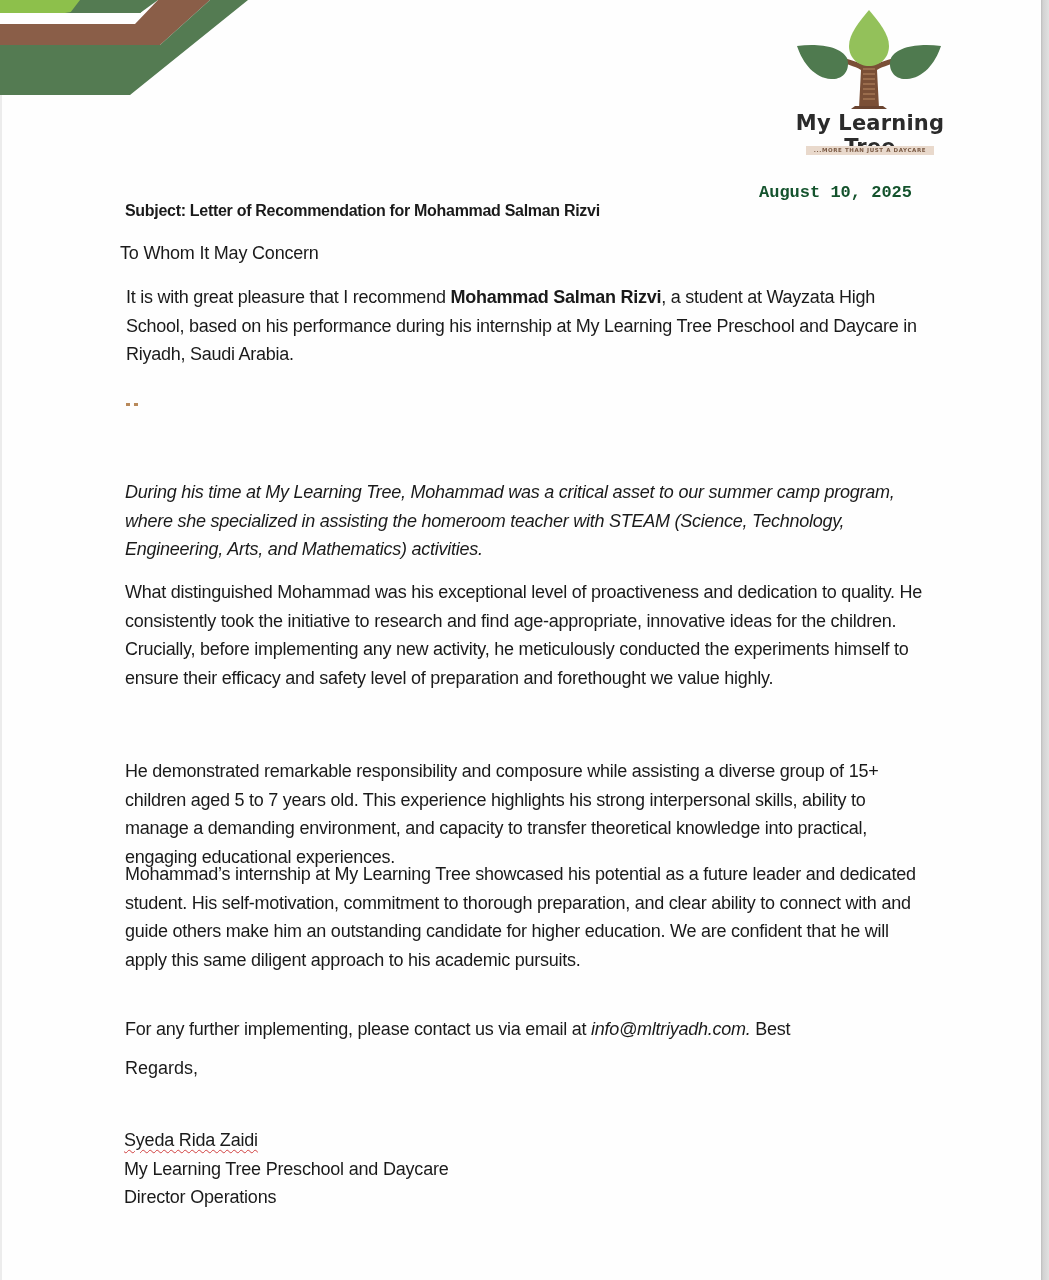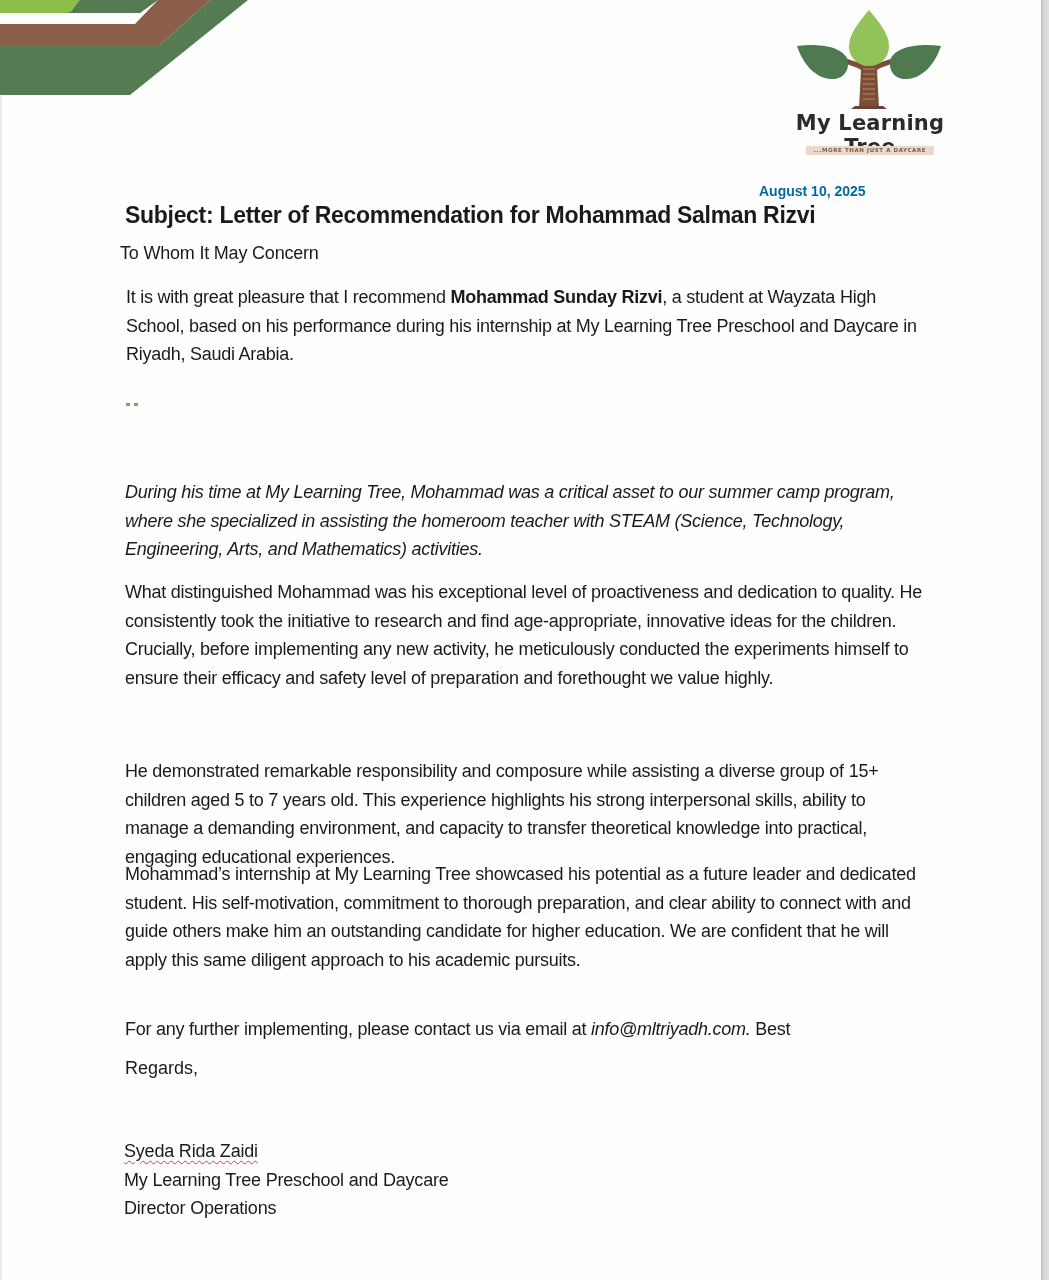--- a/index.html
+++ b/index.html
@@ -15,34 +15,34 @@
   .left-edge { position: absolute; left: 0; top: 95px; width: 2px; height: 1185px; background: #ececec; }
   .header-band { position: absolute; left: 0; top: 0; width: 260px; height: 100px; }
   .logo { position: absolute; left: 775px; top: 8px; width: 190px; height: 150px; }
   .logo-title { position: absolute; left: 0; top: 103px; width: 190px; text-align: center;
                 font-family: "DejaVu Sans", sans-serif; font-size: 21px; font-weight: bold;
                 color: #2b2b2b; letter-spacing: 0.2px; }
   .logo-tag { position: absolute; left: 31px; top: 138px; width: 128px; height: 9px;
               background: #e9d9cc; color: #7a5a44; font-size: 5.5px; font-weight: bold;
               text-align: center; line-height: 9px; letter-spacing: 0.6px;
               font-family: "DejaVu Sans", sans-serif; }
-  .date { position: absolute; left: 759px; top: 183px; font-size: 14px; font-weight: bold; color: #0369a1; }
-  .subject { position: absolute; left: 125px; top: 202px; font-size: 23px; font-weight: bold; letter-spacing: -0.3px; }
+  .date { position: absolute; left: 759px; top: 183px; font-size: 17px; font-weight: bold; color: #14532d; font-family: Liberation Mono, monospace; }
+  .subject { position: absolute; left: 125px; top: 202px; font-size: 16px; font-weight: bold; letter-spacing: -0.3px; }
   .salutation { position: absolute; left: 120px; top: 243px; font-size: 18px; letter-spacing: -0.2px; }
   .para { position: absolute; left: 125px; width: 800px; font-size: 18px; line-height: 28.5px; letter-spacing: -0.25px; margin: 0; }
   .para b { font-weight: bold; }
   .p1 { top: 283px; left: 126px; }
   .p2 { top: 380px; }
   .p3 { top: 478px; font-style: italic; }
   .p4 { top: 578px; }
   .p5 { top: 757px; }
   .p6 { top: 860px; }
   .p7 { top: 1015px; }
   .regards { position: absolute; left: 125px; top: 1058px; font-size: 18px; }
-  .sig { position: absolute; left: 124px; top: 1126px; font-size: 18px; line-height: 28.5px; letter-spacing: -0.2px; margin-top: 11px; }
+  .sig { position: absolute; left: 124px; top: 1126px; font-size: 18px; line-height: 28.5px; letter-spacing: -0.2px; }
   .squiggle { text-decoration: underline wavy #d04040; text-decoration-thickness: 1px; text-underline-offset: 3px; }
   .grammar-mark { display: inline-block; width: 12px; height: 4px; margin-left: 1px; vertical-align: -6px;
                   border-bottom: 3px dotted #b8895a; }
   .email { font-style: italic; }
 </style>
 </head>
 <body>
 
 <div class="page">
 
@@ -79,21 +79,21 @@
     <div class="logo-title">My Learning Tree</div>
     <div class="logo-tag">...MORE THAN JUST A DAYCARE</div>
   </div>
 
   <div class="date">August  10, 2025</div>
 
   <div class="subject">Subject: Letter of Recommendation for Mohammad Salman Rizvi</div>
 
   <div class="salutation">To Whom It May Concern</div>
 
-  <p class="para p1"><span>It is with great pleasure that I recommend </span><b>Mohammad Sunday Rizvi</b><span>, a student at Wayzata High School, based on his performance during his internship at My Learning Tree Preschool and Daycare in Riyadh, Saudi Arabia.</span></p>
+  <p class="para p1"><span>It is with great pleasure that I recommend </span><b>Mohammad Salman Rizvi</b><span>, a student at Wayzata High School, based on his performance during his internship at My Learning Tree Preschool and Daycare in Riyadh, Saudi Arabia.</span></p>
 
   <p class="para p2"><span class="grammar-mark"></span></p>
 
   <p class="para p3">During his time at My Learning Tree, Mohammad was a critical asset to our summer camp program, where she specialized in assisting the homeroom teacher with STEAM (Science, Technology, Engineering, Arts, and Mathematics) activities.</p>
 
   <p class="para p4">What distinguished Mohammad was his exceptional level of proactiveness and dedication to quality. He consistently took the initiative to research and find age-appropriate, innovative ideas for the children. Crucially, before implementing any new activity, he meticulously conducted the experiments himself to ensure their efficacy and safety level of preparation and forethought we value highly.</p>
 
   <p class="para p5">He demonstrated remarkable responsibility and composure while assisting a diverse group of 15+ children aged 5 to 7 years old. This experience highlights his strong interpersonal skills, ability to manage a demanding environment, and capacity to transfer theoretical knowledge into practical, engaging educational experiences.</p>
 
   <p class="para p6">Mohammad’s internship at My Learning Tree showcased his potential as a future leader and dedicated student. His self-motivation, commitment to thorough preparation, and clear ability to connect with and guide others make him an outstanding candidate for higher education. We are confident that he will apply this same diligent approach to his academic pursuits.</p>

